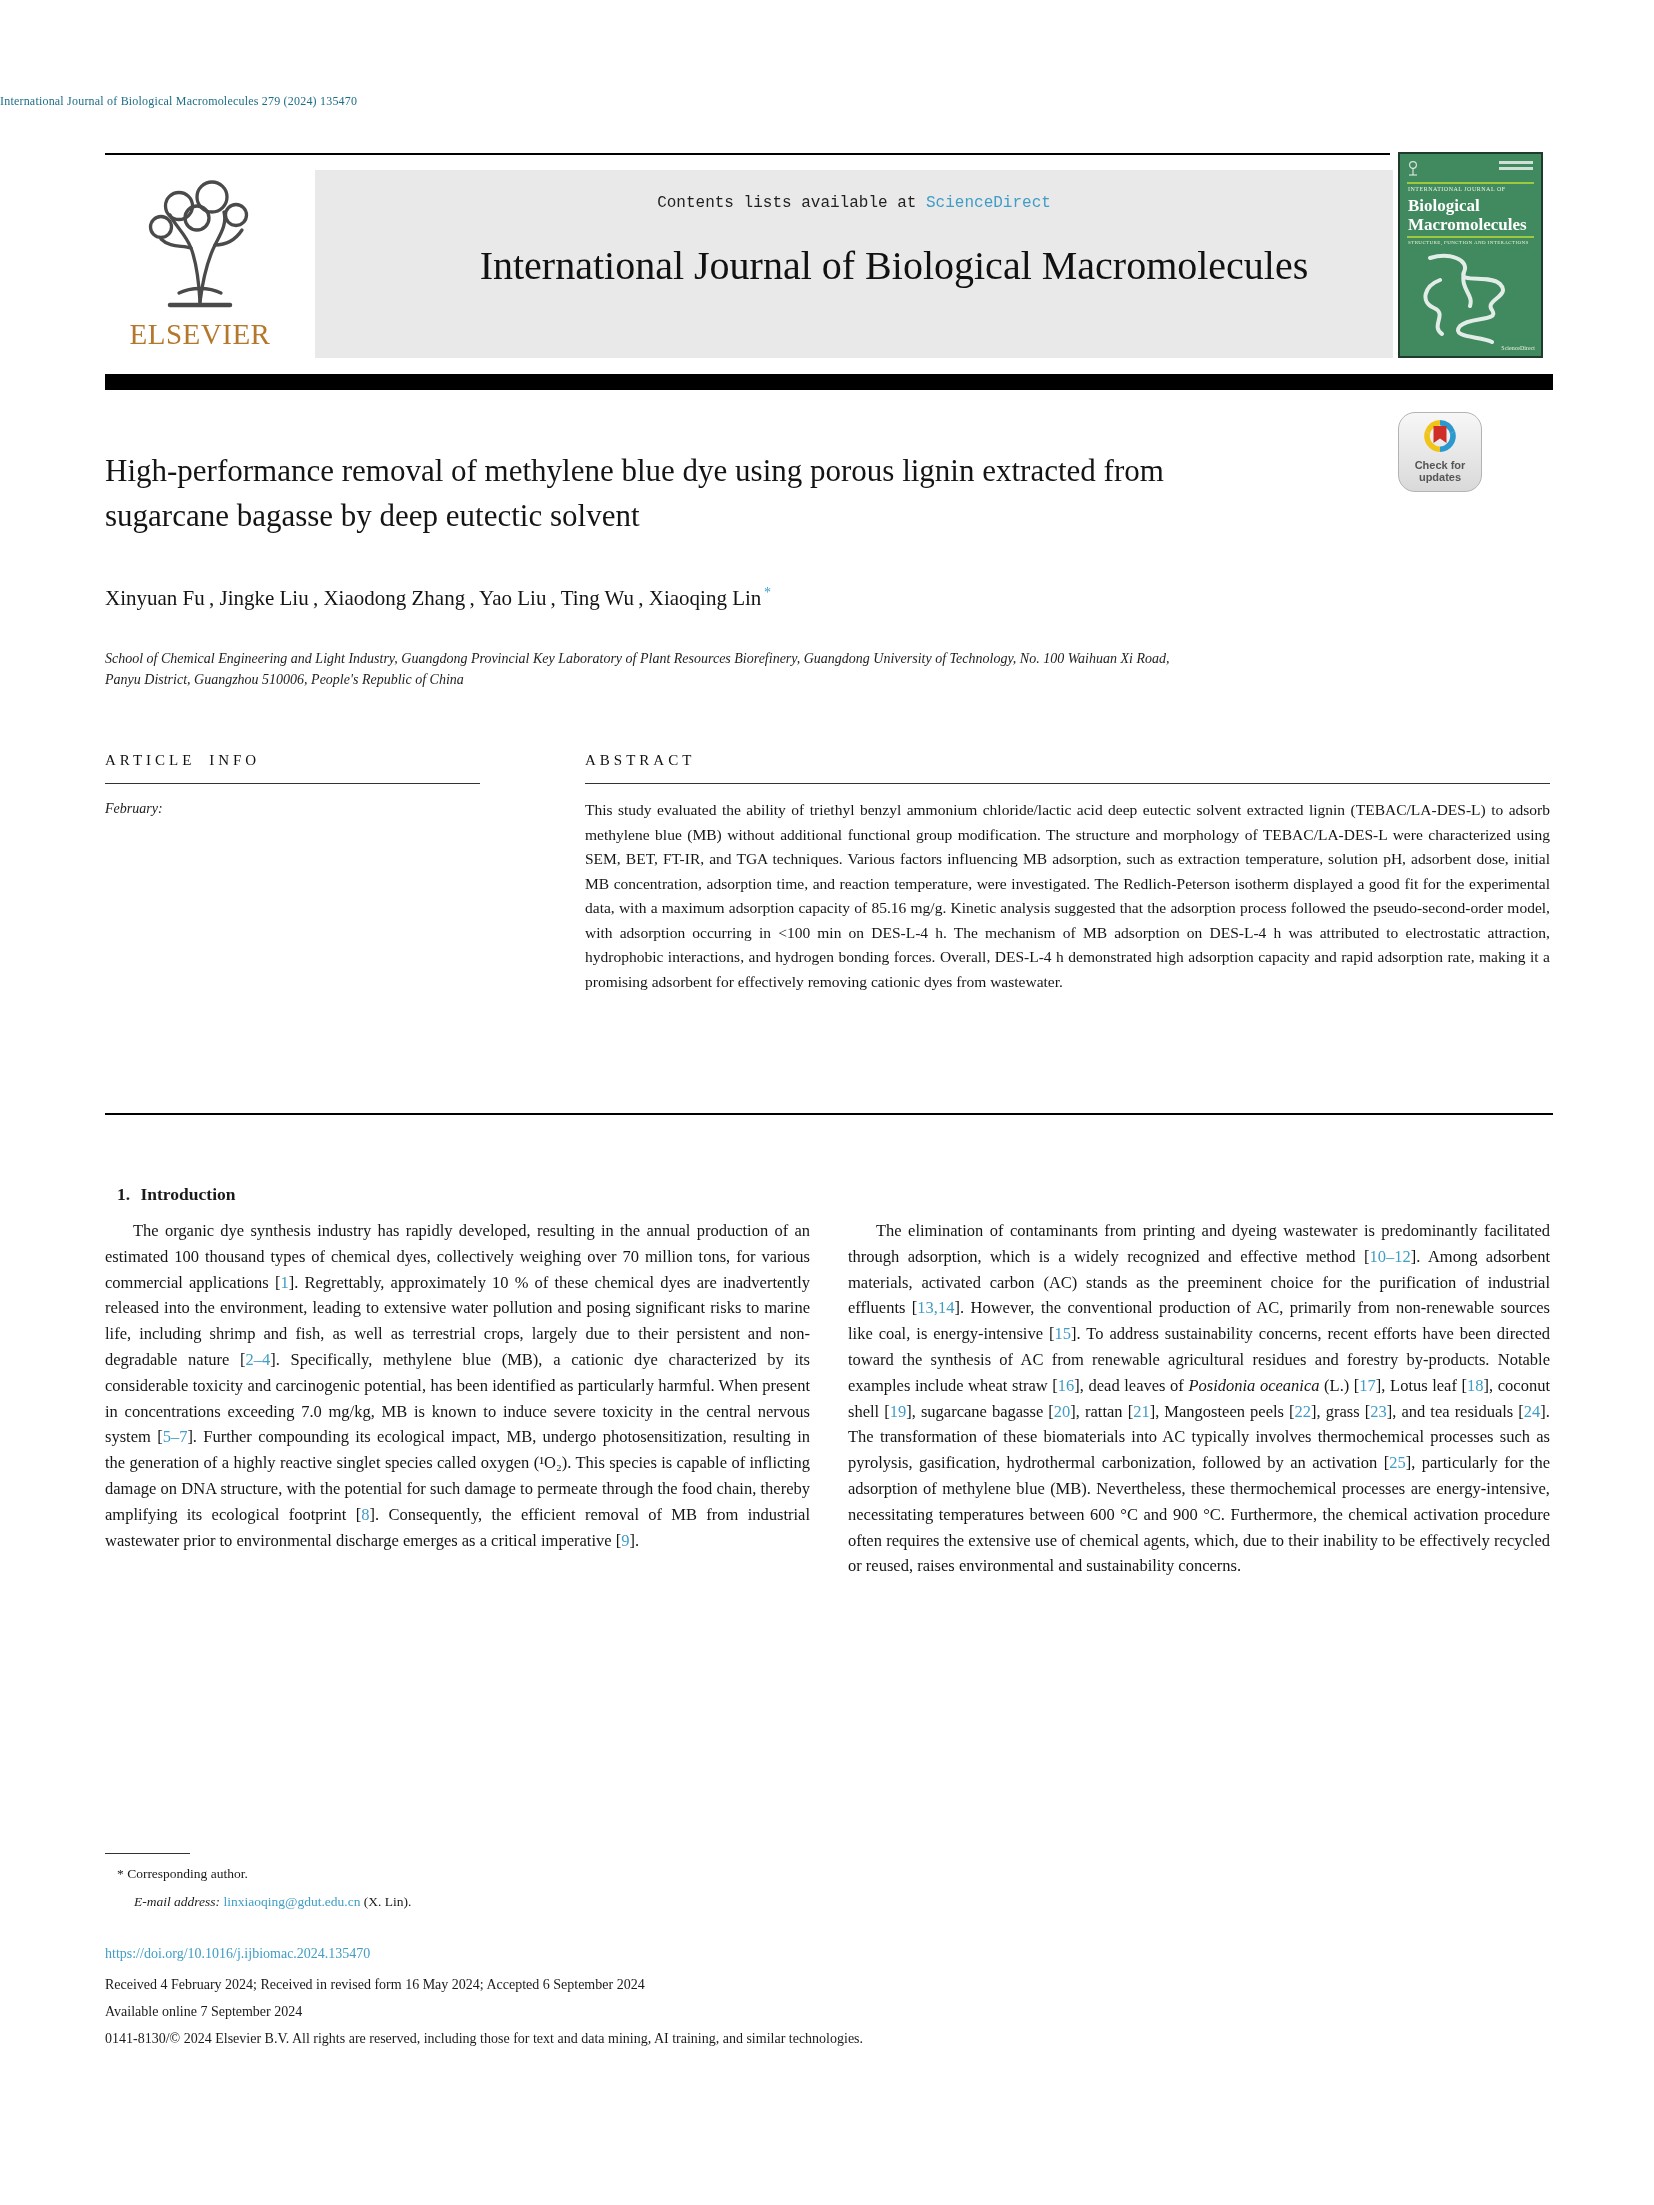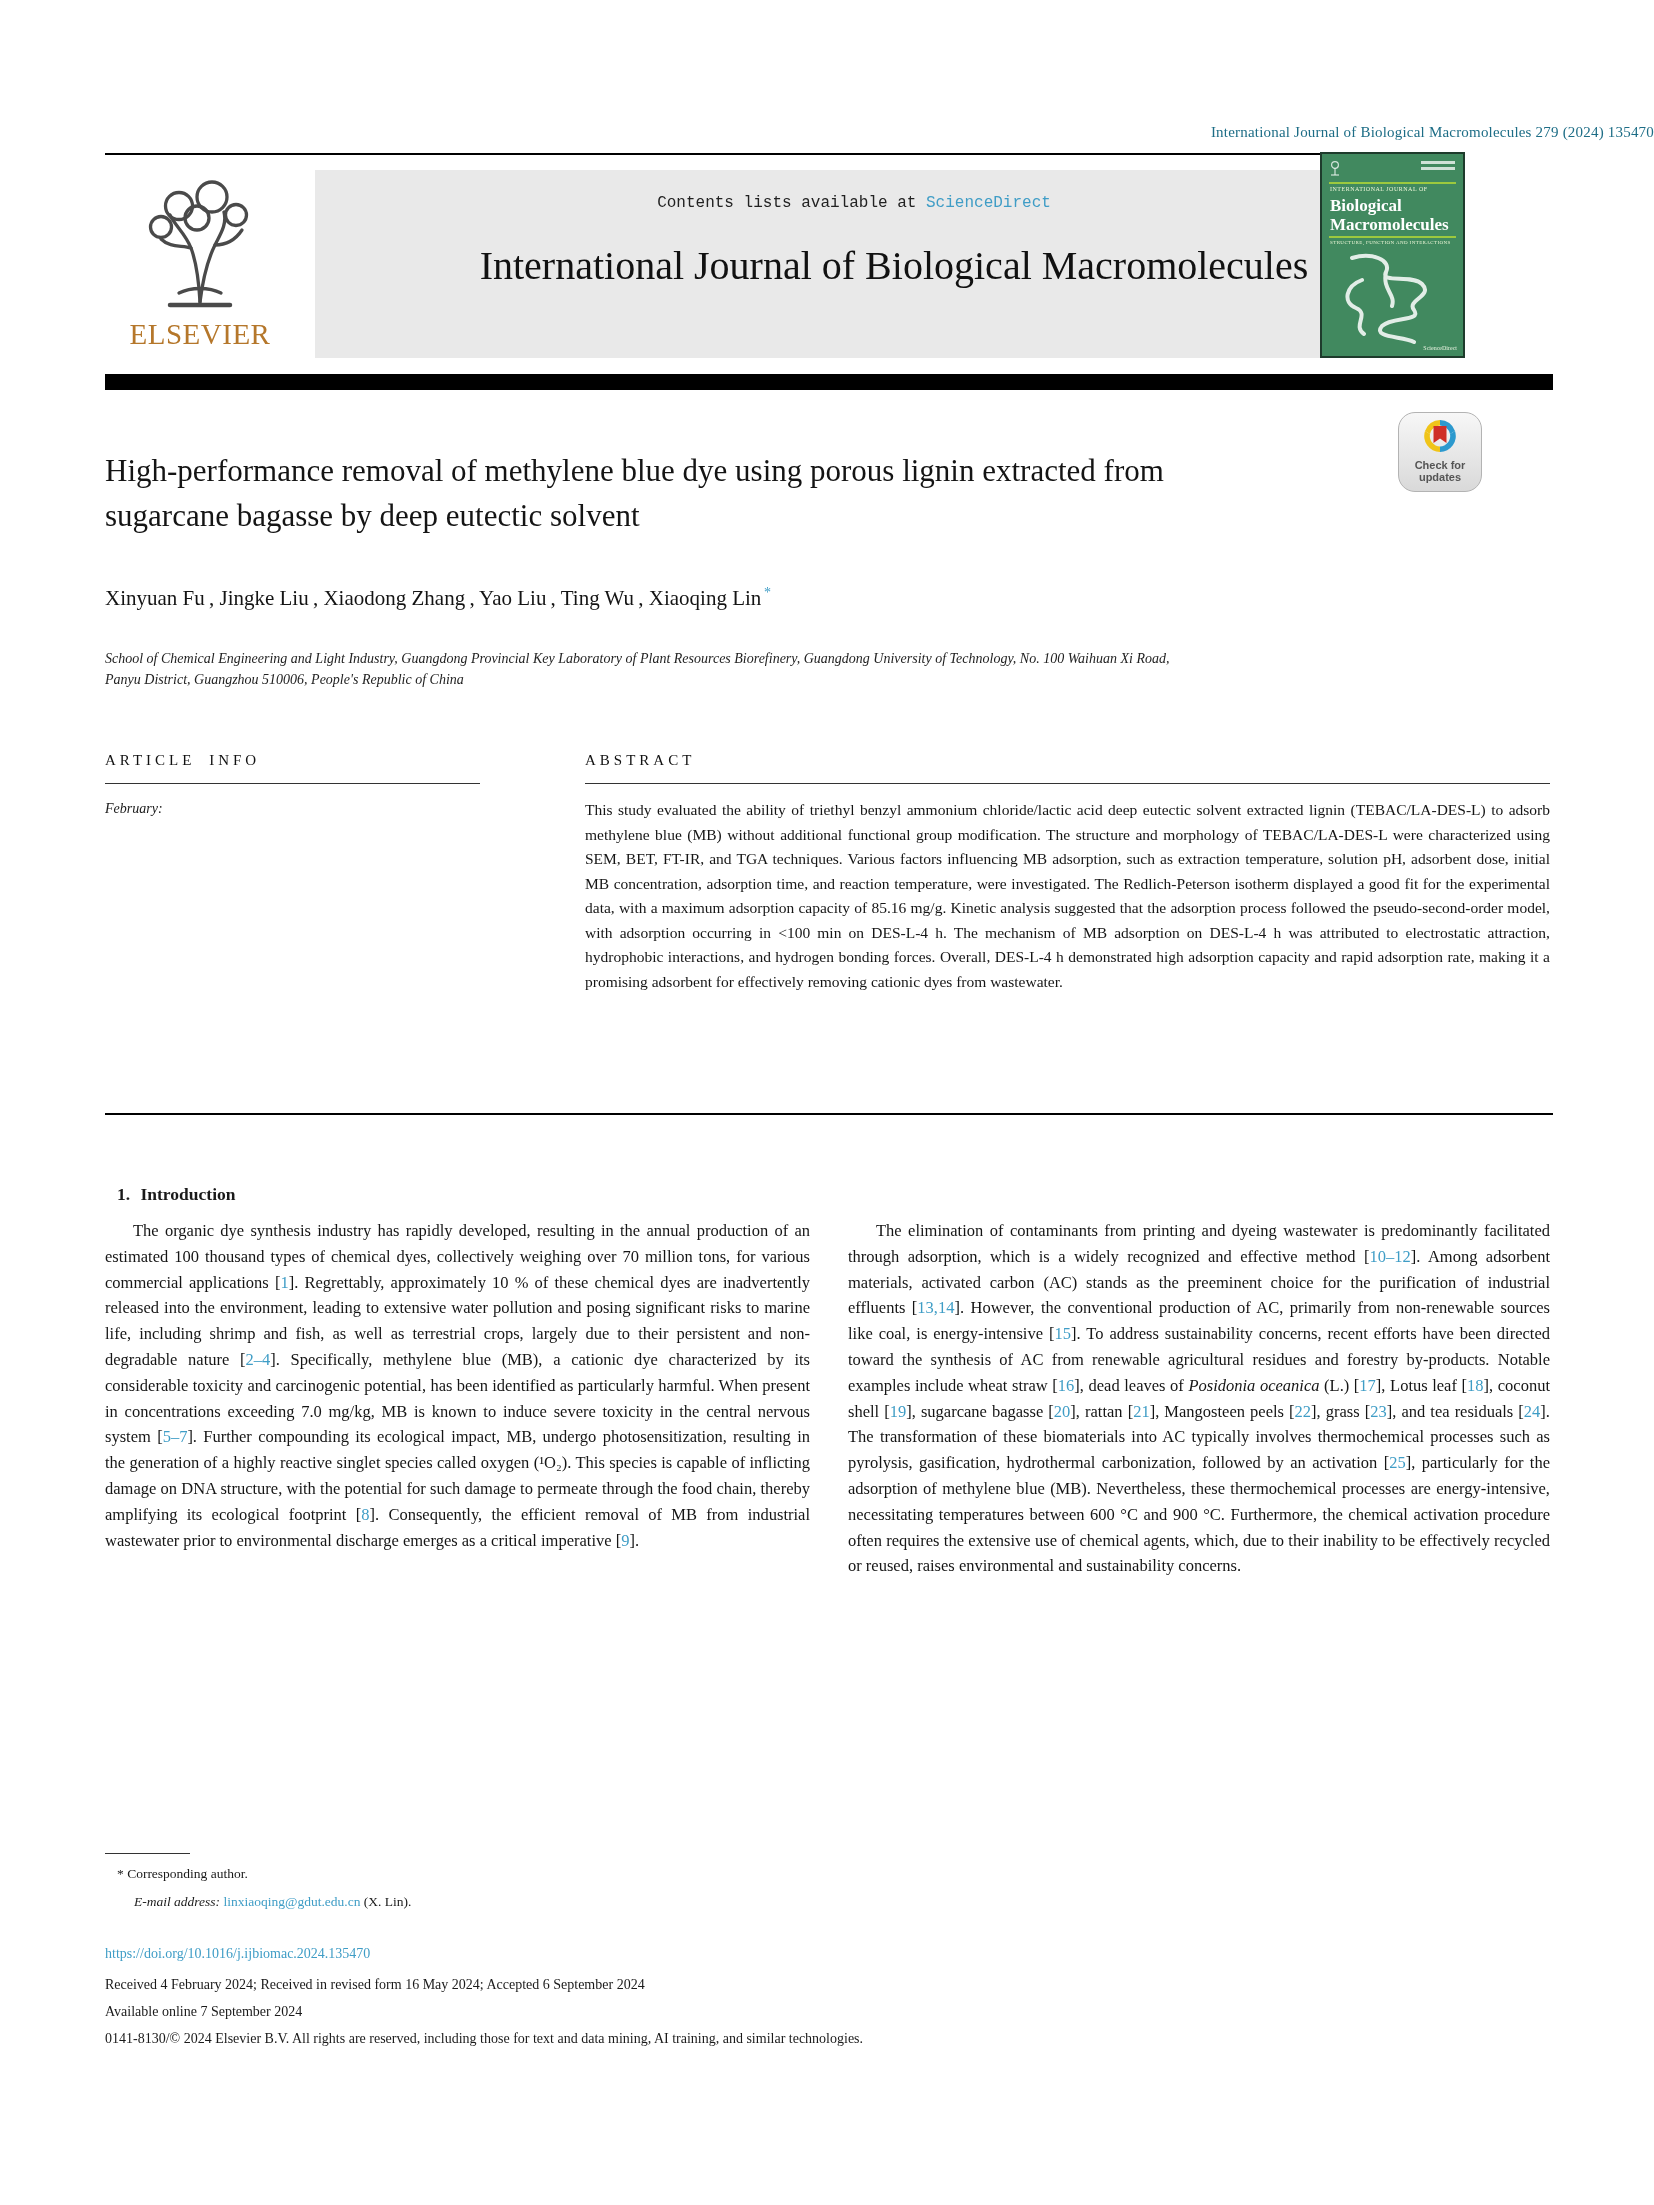--- a/index.html
+++ b/index.html
@@ -1,38 +1,38 @@
 <!DOCTYPE html>
 <html style="--link: #3f9dc6; --citation: #1d6d86; --elsevier: #b5772b; --cover-green: #41895f; --bar-black: #000000;"><head>
 <meta charset="utf-8">
 <style>
   html,body{margin:0;padding:0;background:#888;}
   .page{position:relative;width:1654px;height:2205px;background:#ffffff;margin:0 auto;
         font-family:"Liberation Serif", serif;color:#1a1a1a;overflow:hidden;}
 
-  .citation{position:absolute;left:0;top:94px;width:100%;text-align:right;
-            font-size:15px;color:var(--citation,#1d6d86);letter-spacing:.2px;margin-top:30px;}
+  .citation{position:absolute;left:0;top:94px;width:100%;text-align:left;
+            font-size:12px;color:var(--citation,#1d6d86);letter-spacing:.2px;}
 
   .rule-thin{position:absolute;left:105px;top:153px;width:1285px;height:2px;background:#000;}
 
   
   .elsevier{position:absolute;left:100px;top:170px;width:200px;height:188px;text-align:center;}
   .elsevier svg{display:block;margin:0 auto;}
   .els-text{font-size:29px;letter-spacing:.5px;color:var(--elsevier,#b5772b);
             font-family:"Liberation Serif",serif;margin-top:-2px;}
   .graybox{position:absolute;left:315px;top:170px;width:1078px;height:188px;background:#e9e9e9;}
   .contents-line{position:absolute;top:24px;width:100%;text-align:center;
                  font-family:Liberation Mono, monospace;font-size:16px;color:#222;}
   .jtitle{position:absolute;top:72px;width:100%;text-align:center;font-size:40px;color:#111;padding-left:40px;}
   .homepage-line{position:absolute;bottom:20px;width:100%;text-align:center;
                  font-family:"Liberation Sans",sans-serif;font-size:16px;color:#222;}
   .lnk{color:var(--link,#3f9dc6);text-decoration:none;cursor:pointer;}
 
   
-  .cover{position:absolute;left:1320px;top:152px;width:145px;height:206px;
+  .cover{position:absolute;left:1398px;top:152px;width:145px;height:206px;
          background:var(--cover-green,#41895f);border:2px solid #1e3b2c;box-sizing:border-box;
          font-family:"Liberation Serif",serif;}
   .cover-tinybar{position:absolute;background:#9cc93e;height:2px;left:7px;right:7px;}
   .cover-ijof{position:absolute;left:8px;top:32px;font-size:6px;letter-spacing:.5px;color:#eef7d8;}
   .cover-t1{position:absolute;left:8px;top:42px;font-size:17px;font-weight:bold;color:#fff;line-height:19px;}
   .cover-sub{position:absolute;left:8px;top:86px;font-size:5px;letter-spacing:.4px;color:#eef7d8;}
   .cover-sd{position:absolute;right:6px;bottom:5px;font-size:6px;color:#e8f2e0;}
   .cover-topmark{position:absolute;left:7px;top:6px;width:12px;height:16px;opacity:.9;}
   .cover-toptext{position:absolute;right:8px;top:7px;width:34px;}
   .cover-toptext div{height:3px;background:rgba(255,255,255,.75);margin-bottom:3px;}

